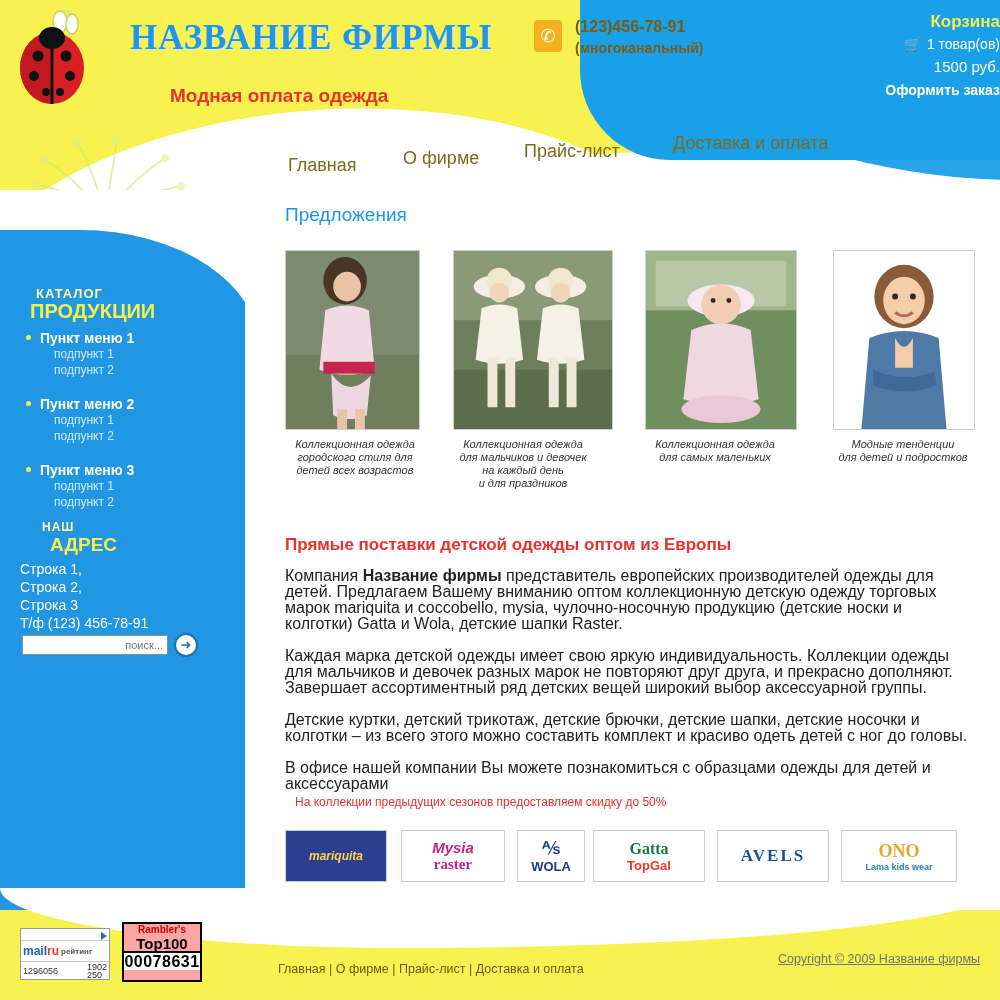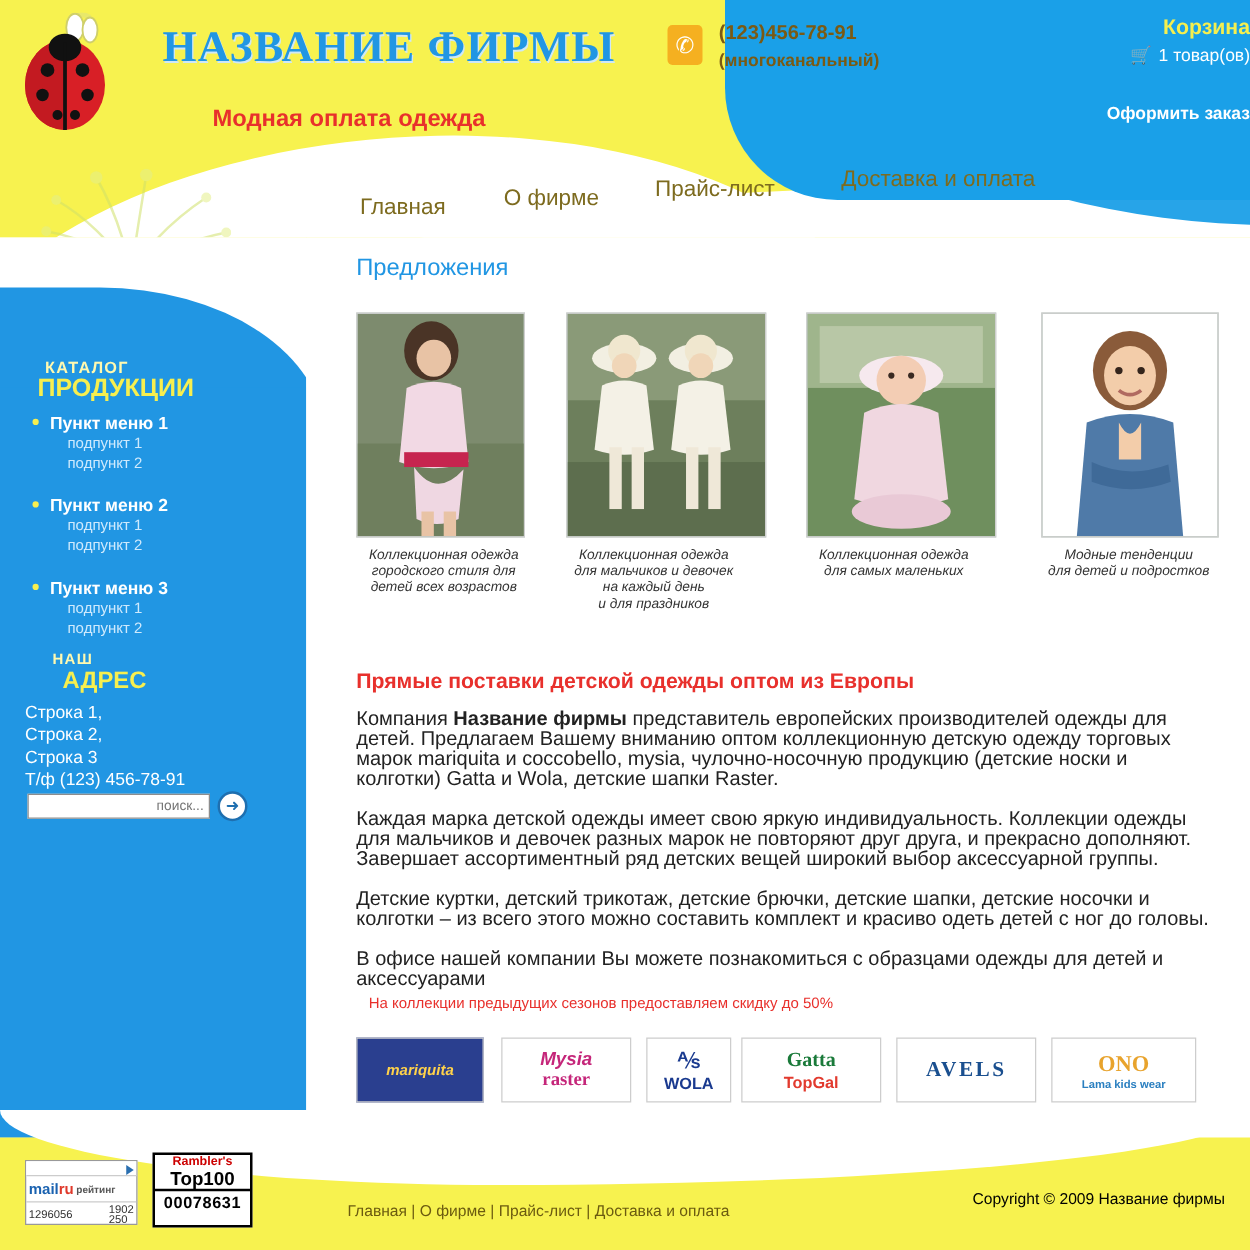--- a/index.html
+++ b/index.html
@@ -240,21 +240,21 @@
     background:#ffffff;
     border-radius:0 0 60% 40% / 0 0 100% 100%;
   }
   .footer-links {
     position:absolute; left:278px; top:52px;
     font-size:12.5px; color:#6b5b10;
   }
   .footer-links a { color:#6b5b10; text-decoration:none; }
   .copyright {
     position:absolute; right:20px; top:42px;
-    font-size:12.5px; color:#000000;
+    font-size:12.5px; color:#737373;text-decoration:underline;
   }
   .counter1 {
     position:absolute; left:20px; top:18px; width:90px; height:52px;
     border:1px solid #999; background:#fff; font-size:8px;
   }
   .counter1 .c1top {
     height:12px; background:#fff; border-bottom:1px solid #ccc;
     position:relative;
   }
   .counter1 .c1top::after {
@@ -266,26 +266,26 @@
     height:20px; display:flex; align-items:center;
     font-weight:bold; font-size:12px; padding-left:2px;
   }
   .counter1 .c1num {
     height:18px; border-top:1px solid #ccc; font-size:9px;
     display:flex; justify-content:space-between; padding:0 2px;
     align-items:center; color:#333;
   }
   .counter2 {
     position:absolute; left:122px; top:12px; width:80px; height:60px;
-    border:2px solid #000; background:#ffffff; text-align:center;
+    border:2px solid #000; background:#fca5a5; text-align:center;
   }
   .counter2 .r1 { font-size:10px; font-weight:bold; color:#c00; line-height:12px; }
   .counter2 .r2 { font-size:15px; font-weight:bold; line-height:15px; }
   .counter2 .r3 {
-    font-size:13px; font-weight:bold; letter-spacing:0.5px;
+    font-size:16px; font-weight:bold; letter-spacing:0.5px;
     border-top:2px solid #000; background:#fff; line-height:17px;
   }
 </style>
 </head>
 <body>
 
 <div class="header">
   <div class="header-yellow-curve"></div>
   <div class="header-wave"></div>
   <div class="header-wave2"></div>
@@ -313,20 +313,21 @@
 
   <div class="phone-icon">✆</div>
   <div class="phone-num">(123)456-78-91</div>
   <div class="phone-note">(многоканальный)</div>
 
   <div class="cart">
     <div class="cart-title">Корзина</div>
     <div class="cart-items">
       <span class="cart-icon">🛒</span><span>1 товар(ов)</span>
     </div>
+    <div class="cart-sum">1500 руб.</div>
     <a class="cart-order" href="#">Оформить заказ</a>
   </div>
 
   <svg class="flower" viewBox="0 0 160 90">
     <g stroke="#cfe06a" stroke-width="2" fill="none">
       <path d="M80 88 C60 70 40 60 12 55"></path>
       <path d="M80 88 C62 62 44 44 20 30"></path>
       <path d="M80 88 C74 60 66 36 52 12"></path>
       <path d="M80 88 C84 58 88 36 92 10"></path>
       <path d="M80 88 C96 62 116 44 140 28"></path>

